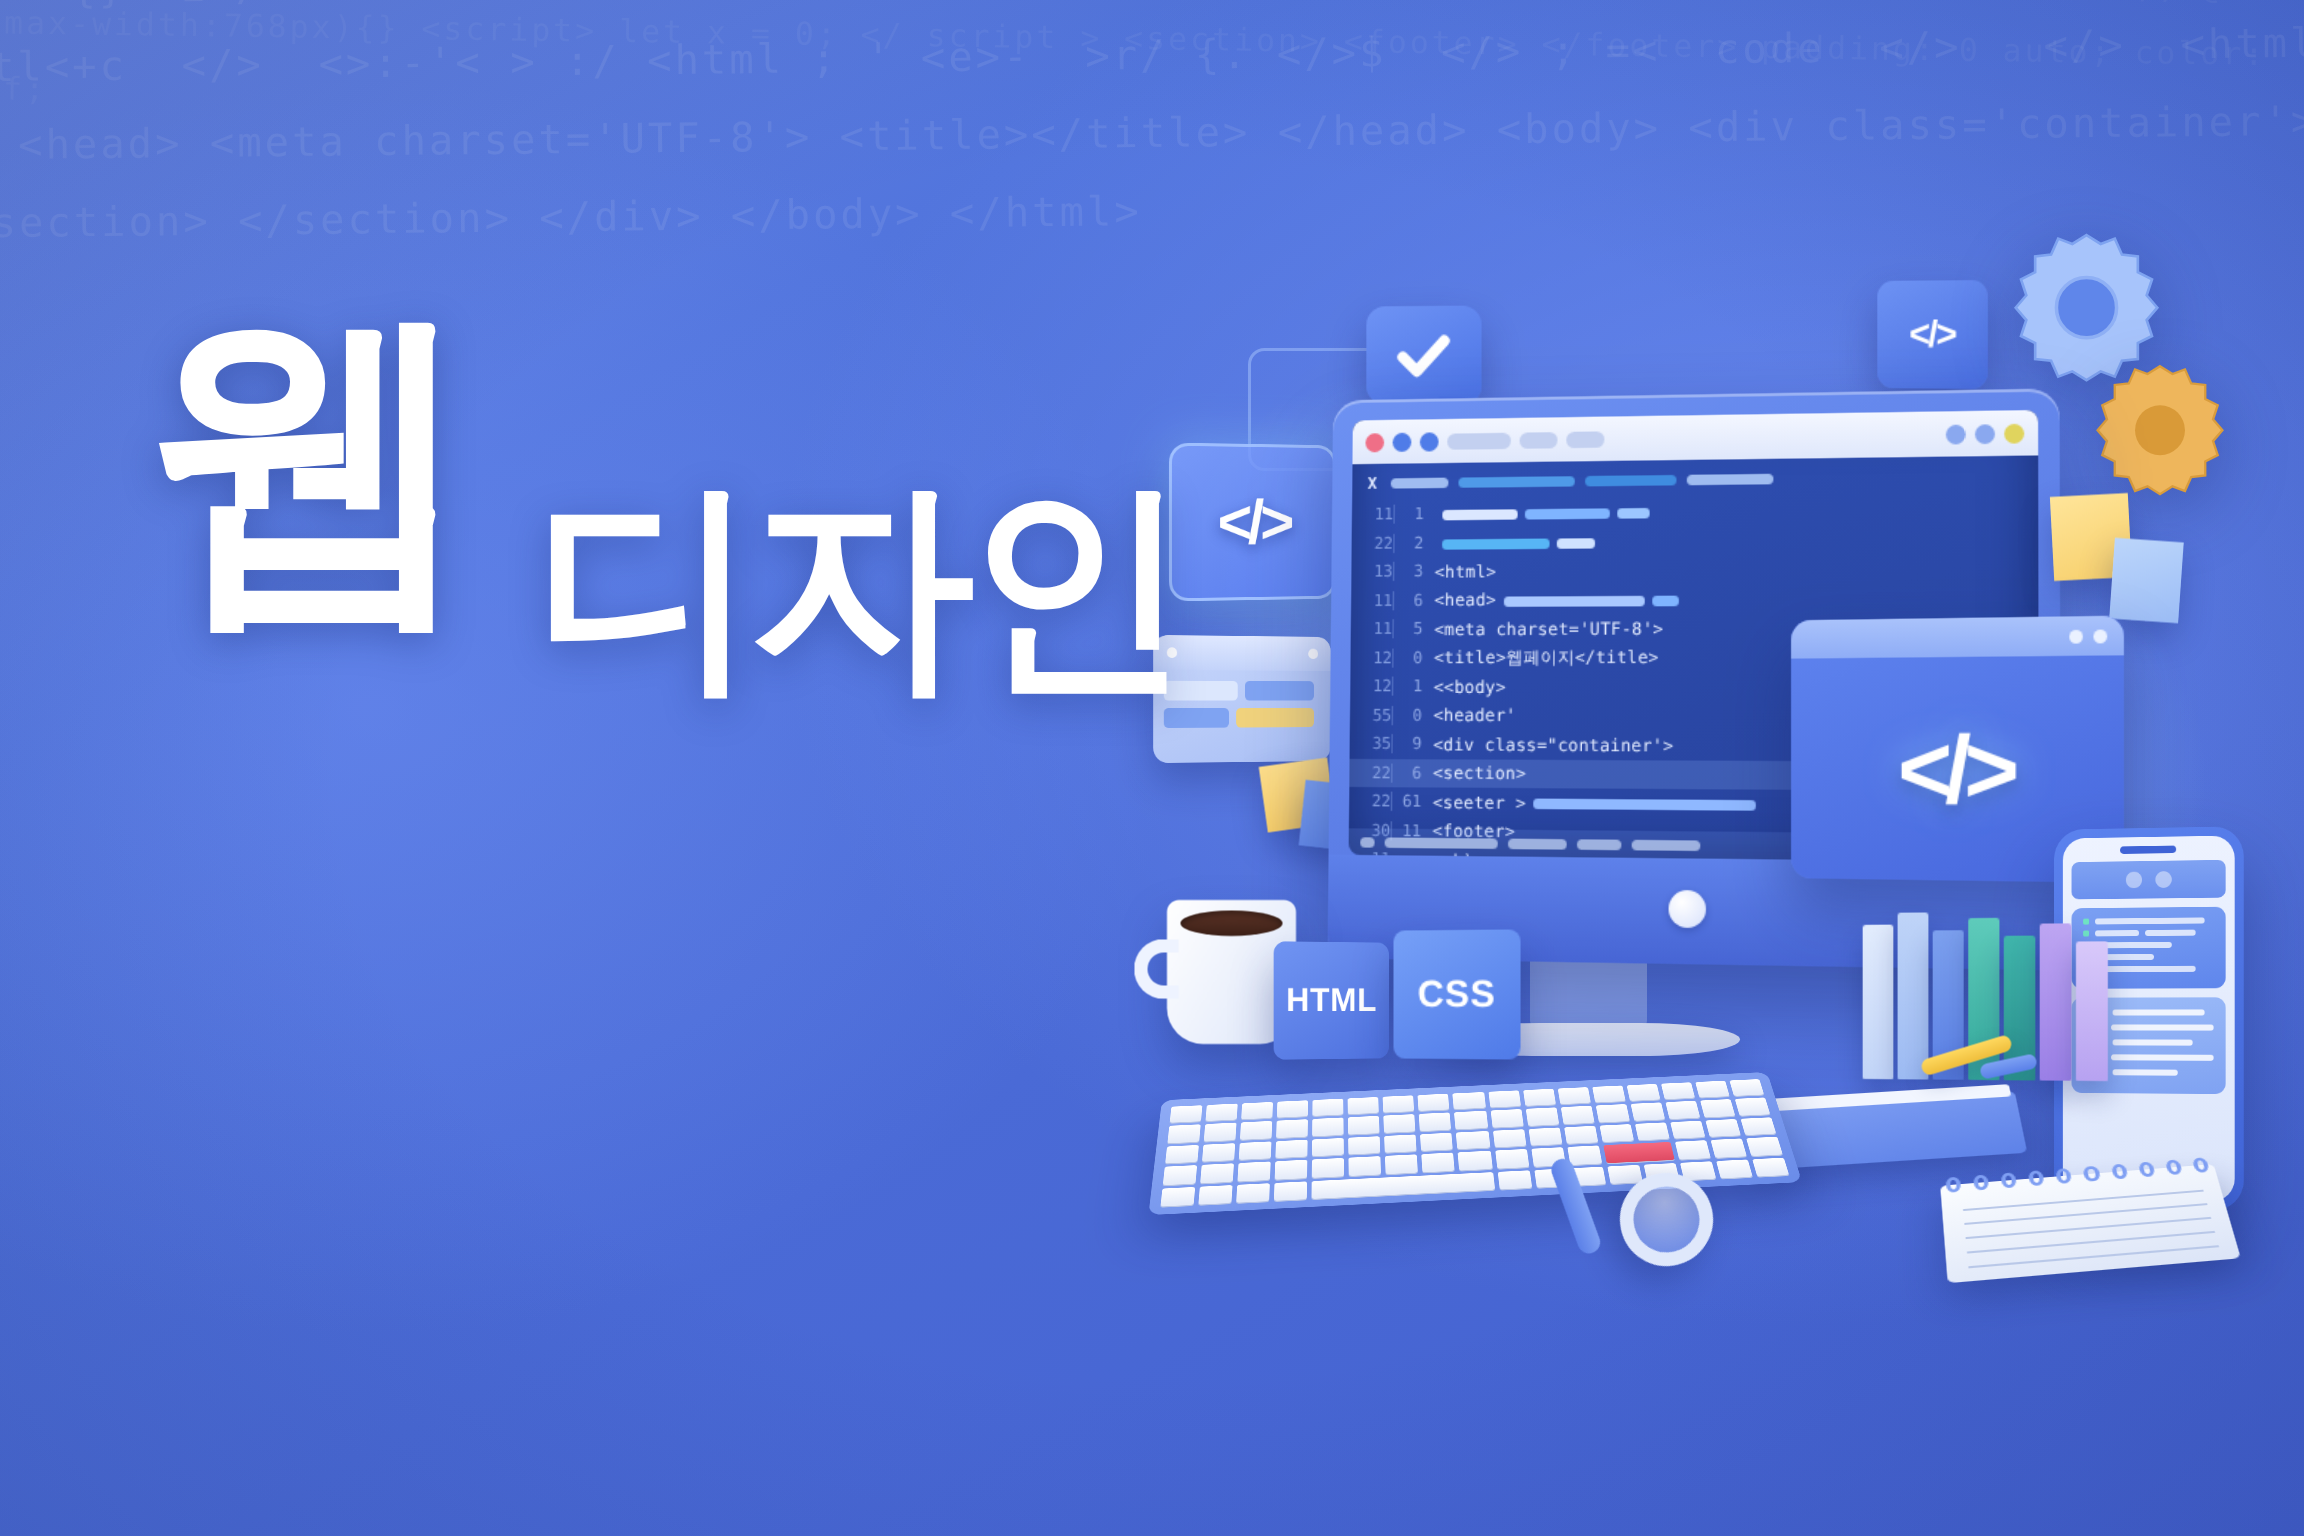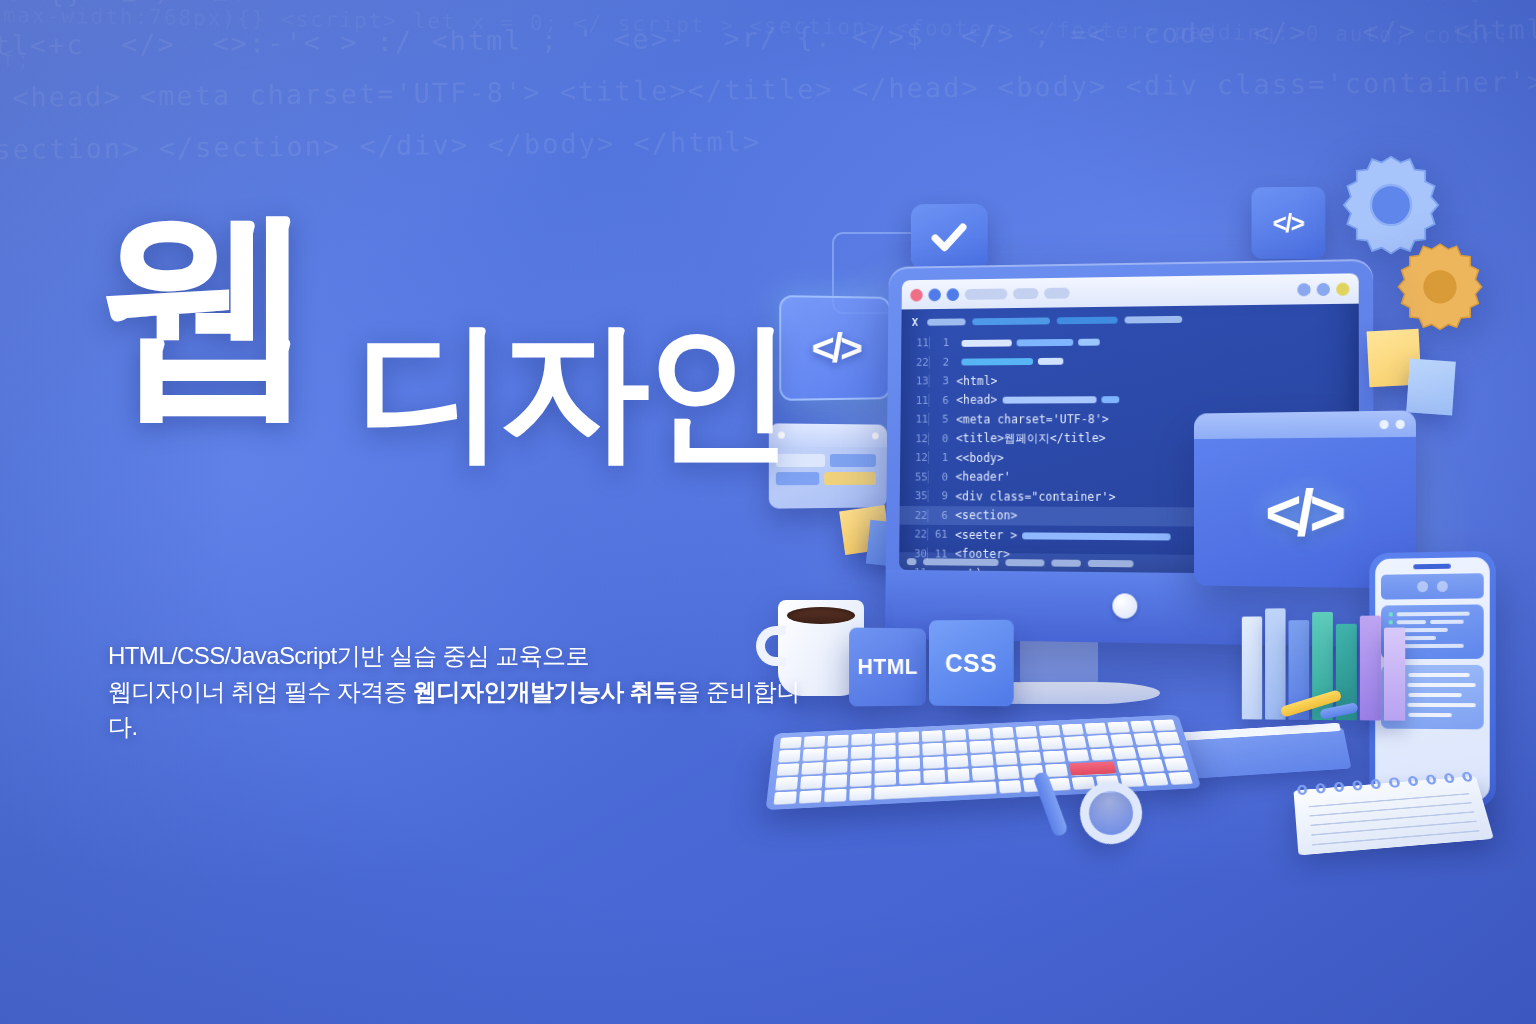--- a/index.html
+++ b/index.html
@@ -262,24 +262,20 @@
   <div class="bgcode b2">function init(){ return true; } .container{ display:flex; } const app=document.querySelector('#root'); @media(max-width:768px){} &lt;script&gt; let x = 0; &lt;/ script &gt; &lt;section&gt; &lt;footer&gt; &lt;/footer&gt; padding: 0 auto; color: #fff;</div>
   <div class="vig"></div>
 
   <div class="copy">
 
     <div class="headline">
       <span class="hl-word hl-web">웹</span>
       <span class="hl-word hl-design">디자인</span>
     </div>
 
-    <div class="desc">
-      <div>HTML/CSS/JavaScript기반 실습 중심 교육으로</div>
-      <div><span>웹디자이너 취업 필수 자격증 </span><b>웹디자인개발기능사 취득</b><span>을 준비합니다.</span></div>
-    </div>
   </div>
 
   <div class="scene">
 
     <div class="glow" style="left:60px;  top:250px;  width:300px; height:280px;"></div>
     <div class="glow" style="left:430px; top:370px;  width:330px; height:300px;"></div>
 
     <div class="card-ghost"></div>
 
     <div class="bubble">

